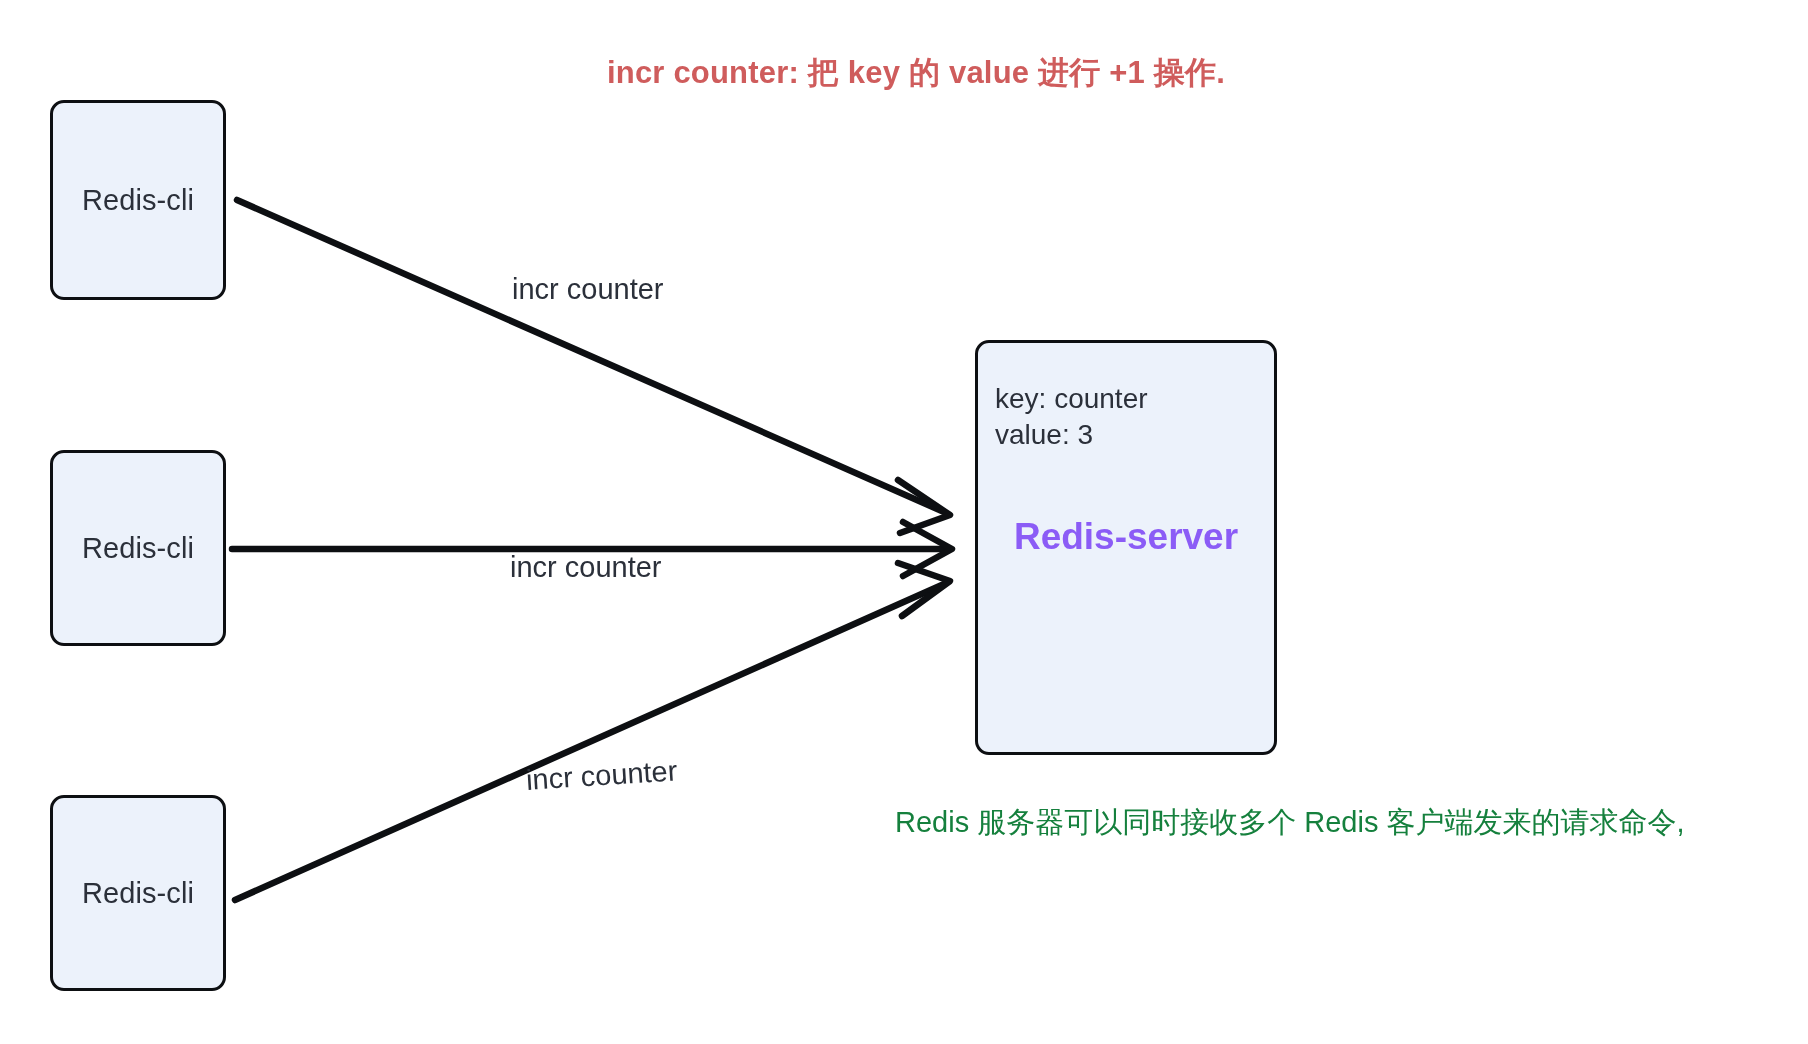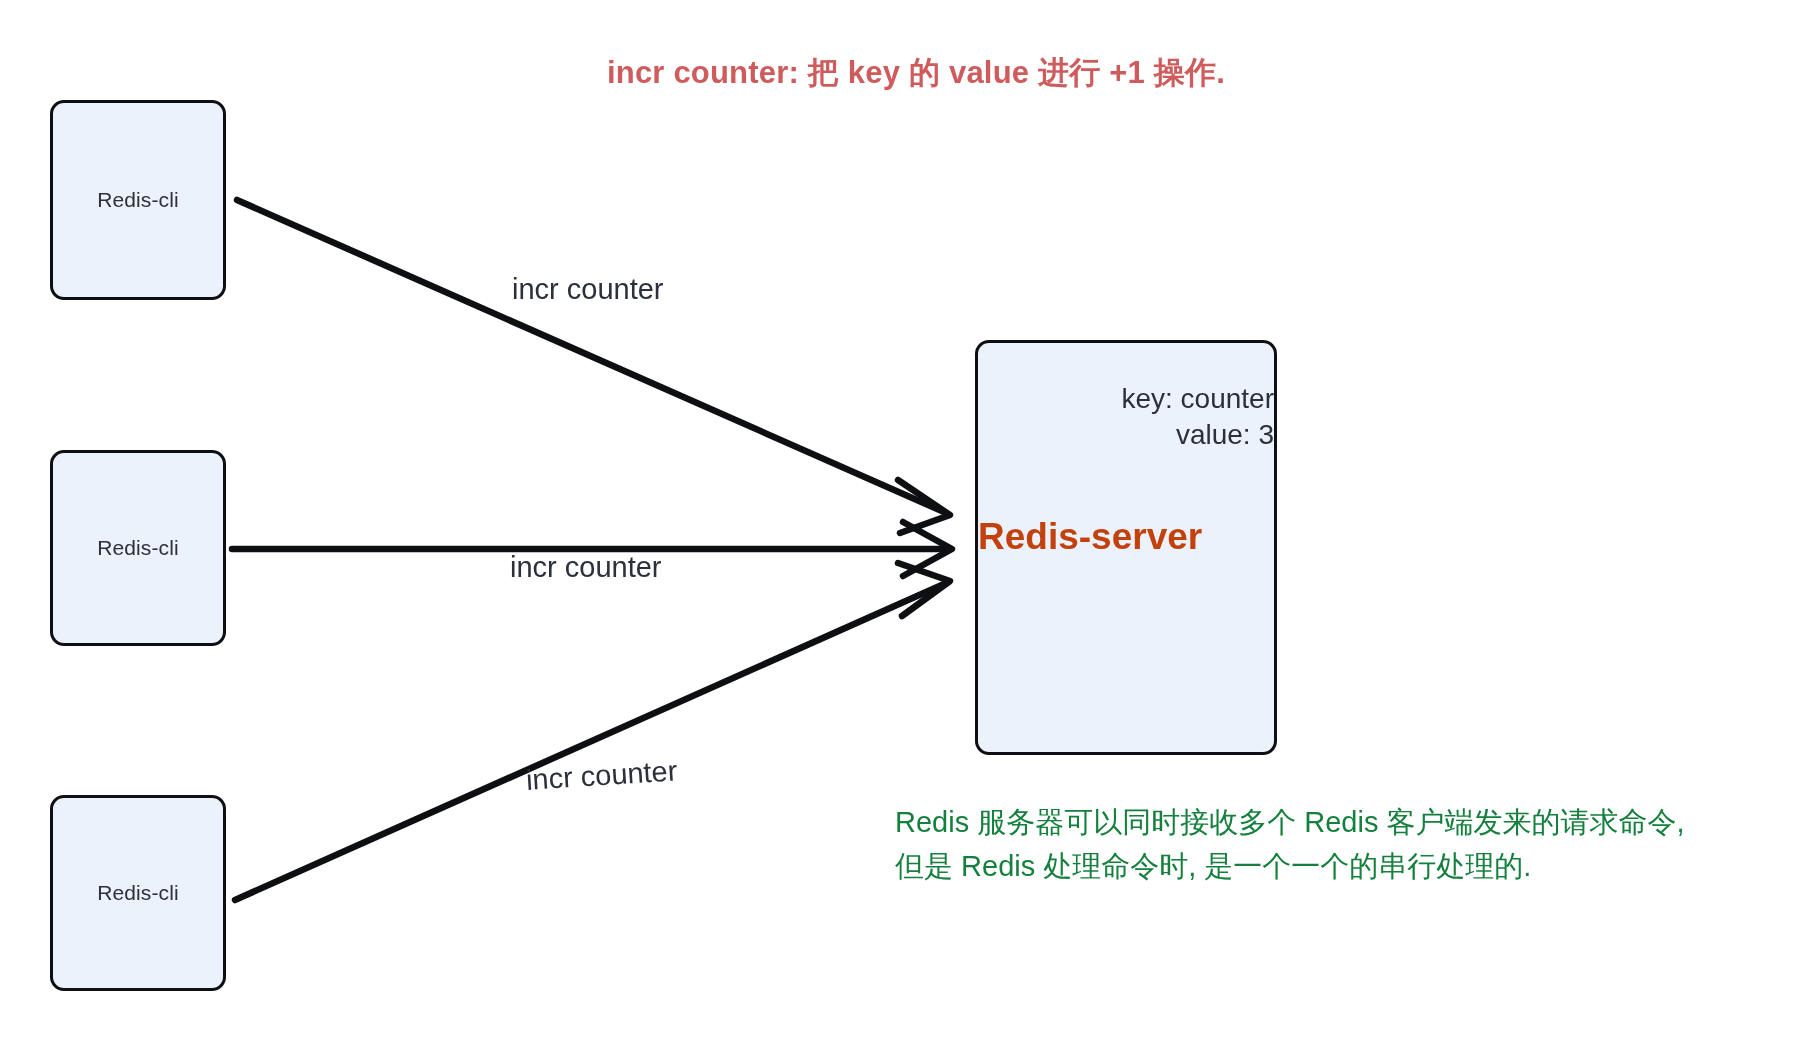--- a/index.html
+++ b/index.html
@@ -36,57 +36,57 @@
     position: absolute;
     box-sizing: border-box;
     background: #ecf2fb;
     border: 3.5px solid #0d0f12;
     border-radius: 14px;
     display: flex;
     align-items: center;
     justify-content: center;
   }
   .node-label {
-    font-size: 21px;
+    font-size: 29px;
     color: #2b303a;
     letter-spacing: 0.1px;
     white-space: nowrap;
   }
 
   .cli1 { left: 50px;  top: 100px; width: 176px; height: 200px; }
   .cli2 { left: 50px;  top: 450px; width: 176px; height: 196px; }
   .cli3 { left: 50px;  top: 795px; width: 176px; height: 196px; }
 
   .server {
     left: 975px;
     top: 340px;
     width: 302px;
     height: 415px;
     display: block;
   }
   .server-kv {
     position: absolute;
-    left: 0;
+    left: 17px;
     right: 0;
     top: 38px;
-    text-align: right;
+    text-align: left;
     font-size: 28px;
     line-height: 1.28;
     color: #2b303a;
   }
   .server-kv div { white-space: nowrap; }
   .server-title {
     position: absolute;
     left: 0;
     right: 0;
     top: 173px;
-    text-align: left;
+    text-align: center;
     font-size: 37px;
     font-weight: bold;
-    color: #c2410c;
+    color: #8b5cf6;
     white-space: nowrap;
   }
 
   
   .diagram-title {
     position: absolute;
     left: 0;
     right: 0;
     top: 52px;
     text-align: center;
@@ -160,16 +160,15 @@
     </div>
     <div class="server-title">Redis-server</div>
   </div>
 
   <div class="edge-label edge-label-1">incr counter</div>
   <div class="edge-label edge-label-2">incr counter</div>
   <div class="edge-label edge-label-3">incr counter</div>
 
   <div class="caption">
     <div>Redis 服务器可以同时接收多个 Redis 客户端发来的请求命令,</div>
-    <div>但是 Redis 处理命令时, 是一个一个的串行处理的.</div>
   </div>
 
 </div>
 
 </body></html>

